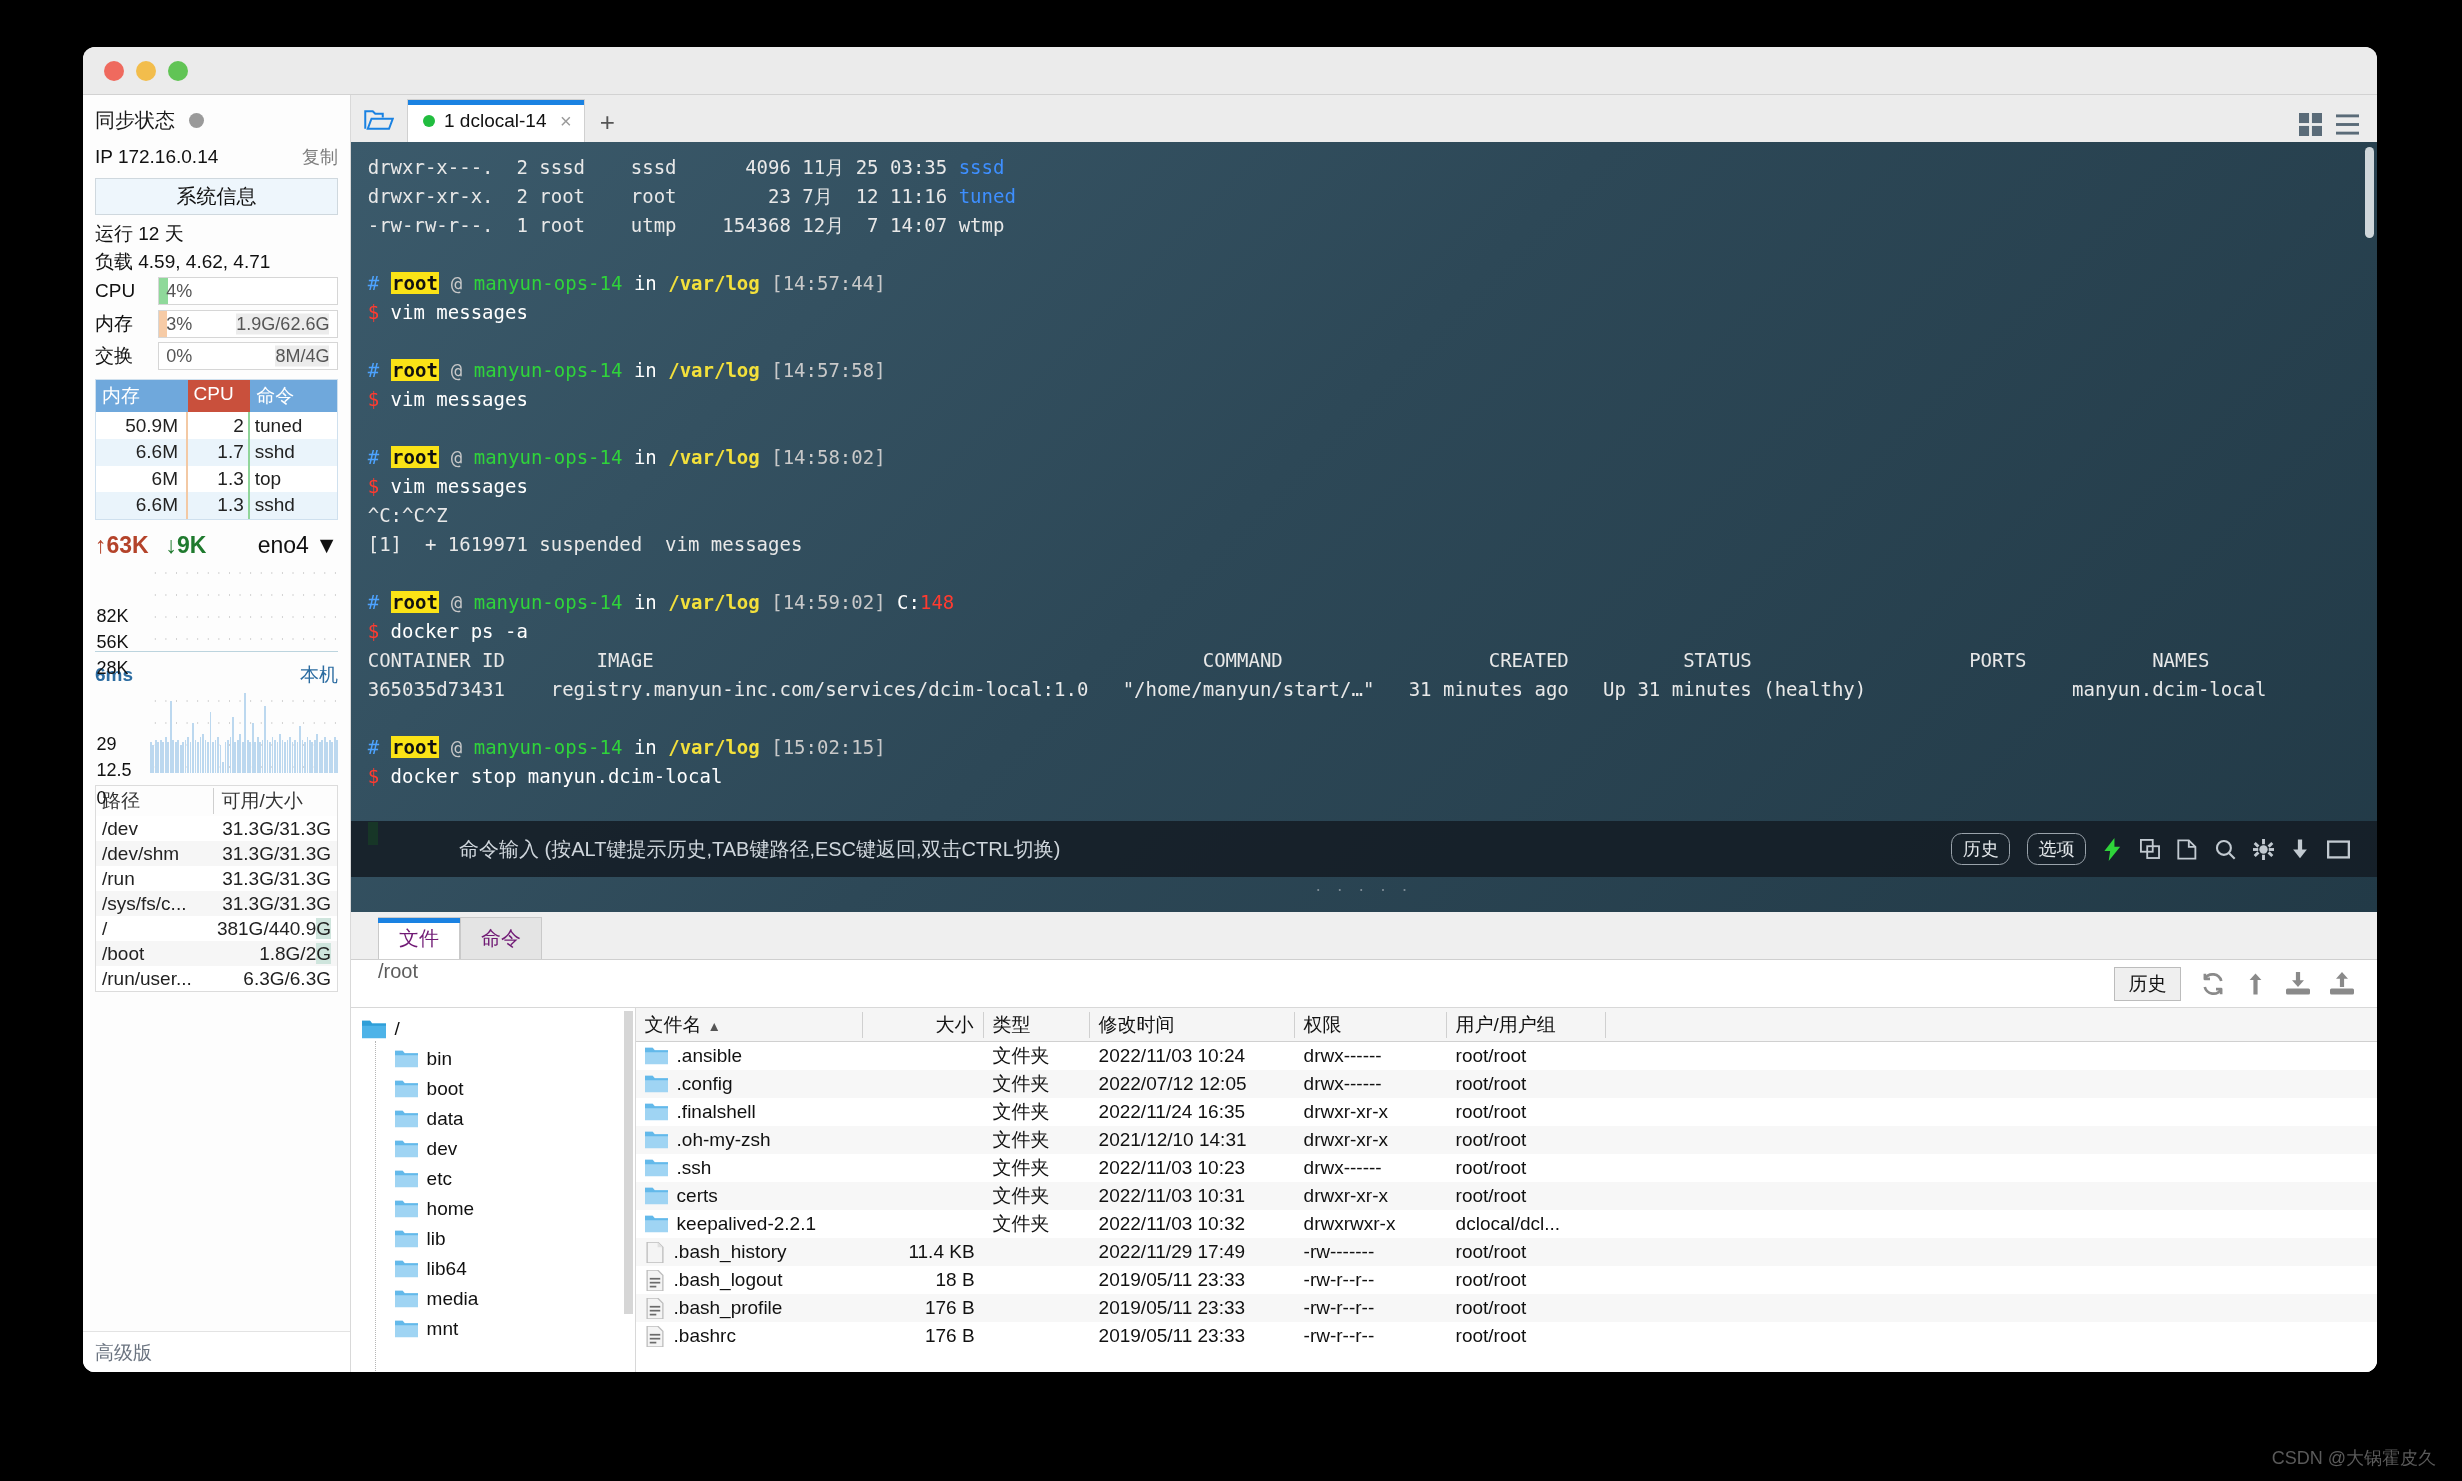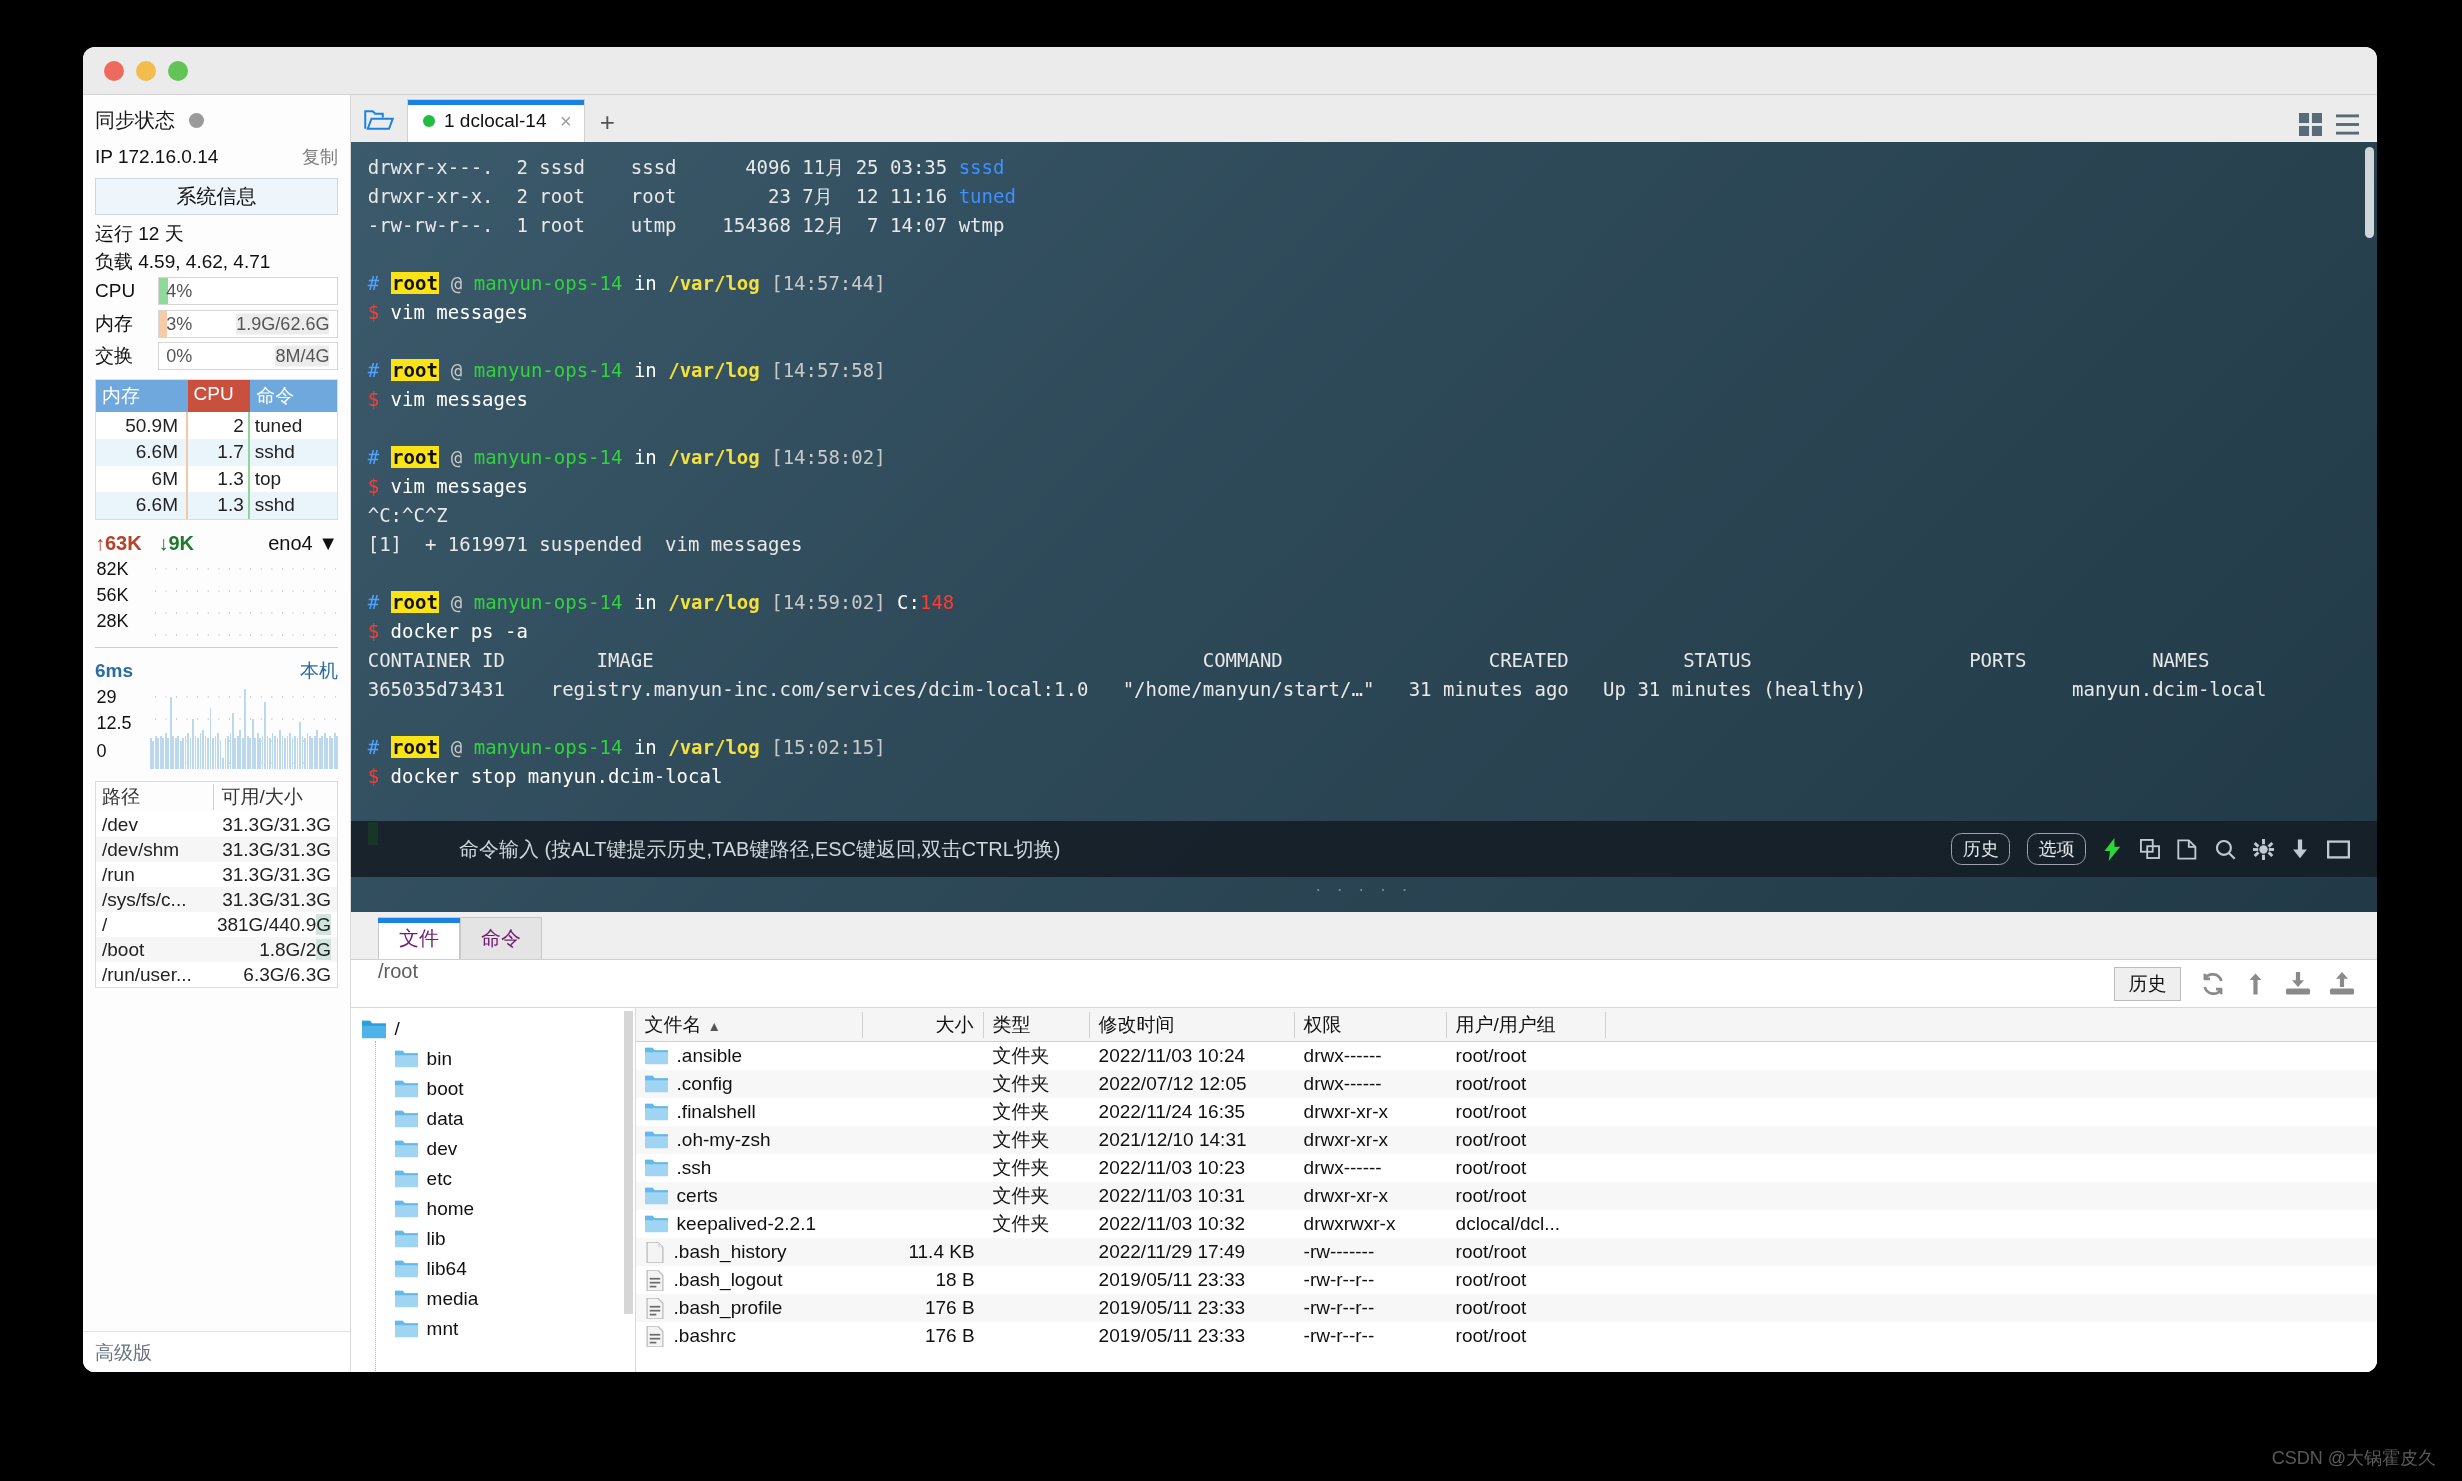--- a/index.html
+++ b/index.html
@@ -56,27 +56,27 @@
   .ph-cmd{flex:1;background:#6fa8dc;}
   .proc-row{display:flex;font-size:19px;color:#222;background:#fff;}
   .proc-row:nth-child(odd){background:#eaf4fb;}
   .proc-row .c-mem{flex:0 0 38%;text-align:right;padding:2.3px 7.6px 2.3px 3px;box-sizing:border-box;
                    border-right:2.3px solid #f3c9a4;}
   .proc-row .c-cpu{flex:0 0 26%;text-align:right;padding:2.3px 4.5px 2.3px 3px;box-sizing:border-box;
                    border-right:2.3px solid #90d59a;}
   .proc-row .c-cmd{flex:1;padding:2.3px 4.5px;box-sizing:border-box;}
 
   
-  .net-head{display:flex;align-items:center;gap:16.7px;margin:12px 12px 3px 12px;font-size:20px;}
+  .net-head{display:flex;align-items:center;gap:16.7px;margin:12px 12px 3px 12px;font-size:23px;}
   .up{color:#b4432a;font-weight:700;}
   .down{color:#1f7a2e;font-weight:700;}
   .iface{margin-left:auto;color:#111;}
   .chartbox{margin:0 12px;position:relative;height:89px;border-bottom:1.5px solid #bcd4de;}
   .axis{position:absolute;left:0;top:0;width:53px;height:100%;font-size:18px;color:#111;}
-  .axis span{position:absolute;left:1.5px;}
+  .axis span{position:absolute;left:1.5px;margin-top:43px;}
   .plot{position:absolute;left:55px;right:0;top:0;bottom:0;display:flex;align-items:flex-end;gap:0.8px;}
   .plot .bar{flex:1;position:relative;}
   .plot .bar .top{position:absolute;left:0;right:0;bottom:0;background:#fbd5bd;}
   .plot .bar .bot{position:absolute;left:0;right:0;bottom:0;background:#a89a6a;}
   .grid-dots{position:absolute;left:55px;right:0;top:0;bottom:0;
              background-image:radial-gradient(circle,#c9c9c9 0.8px,transparent 0.8px);
              background-size:10.6px 22px;opacity:.85;pointer-events:none;}
 
   .lat-head{display:flex;align-items:center;margin:10.6px 12px 1.5px 12px;font-size:19px;}
   .lat-val{color:#2c6ca1;font-weight:700;}

